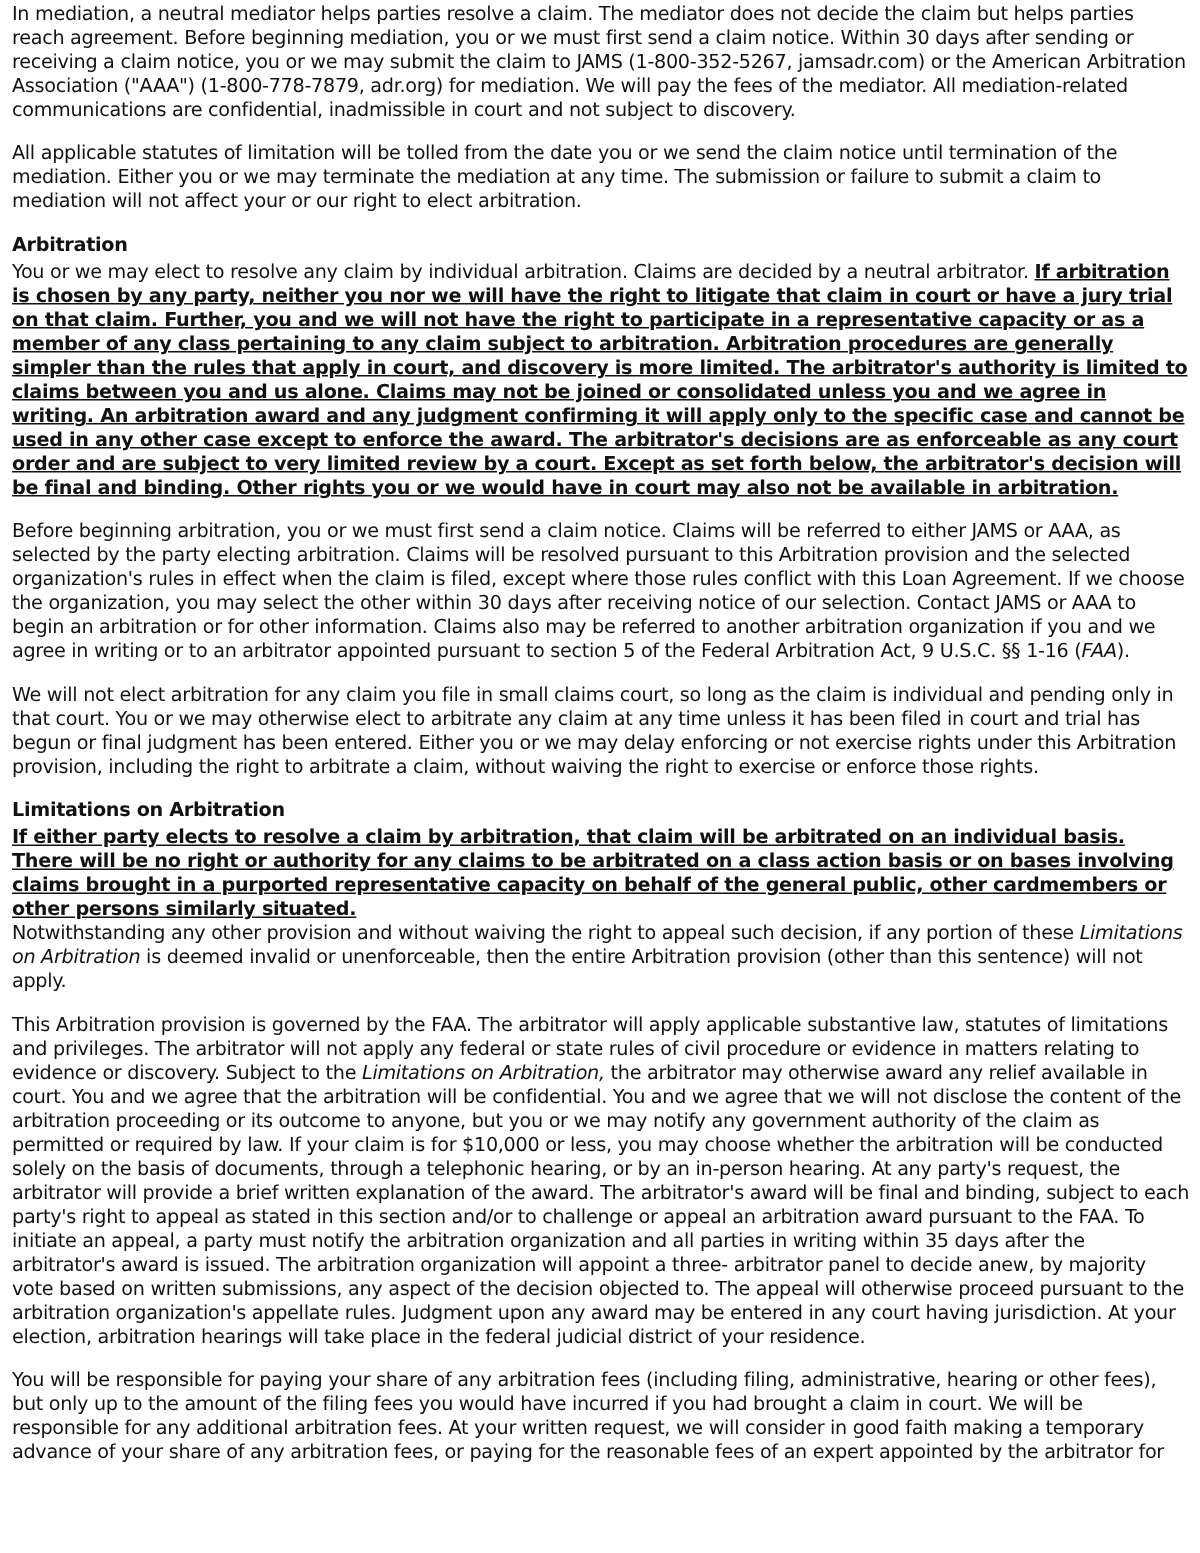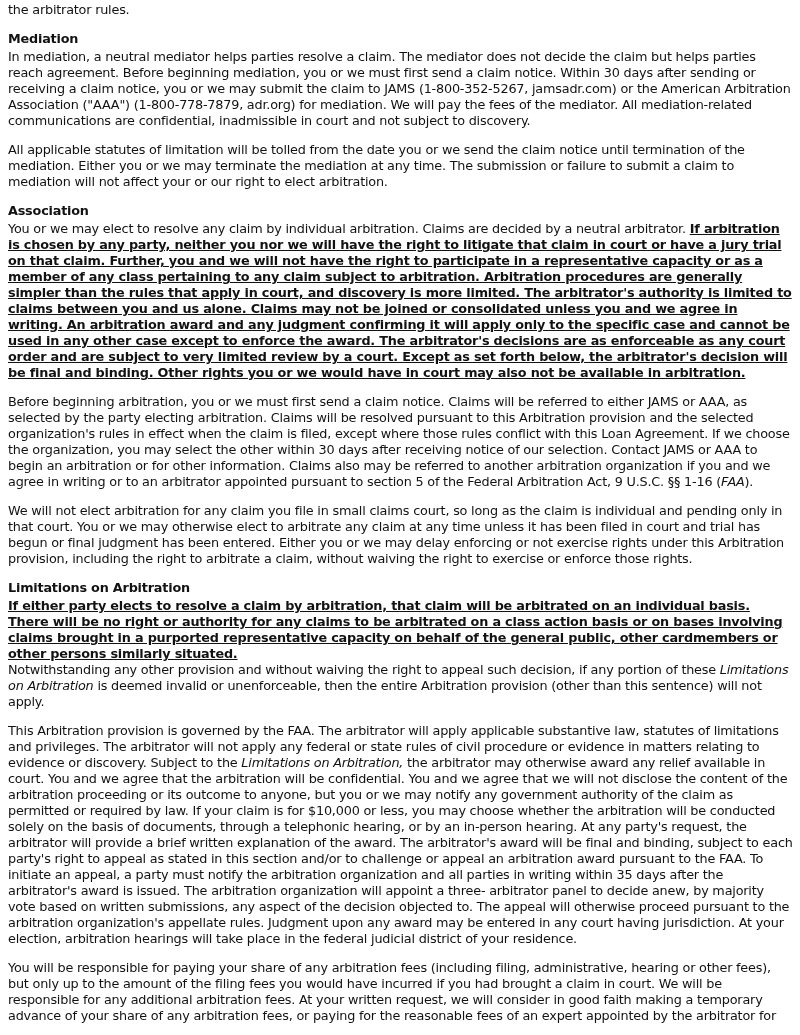--- a/index.html
+++ b/index.html
@@ -36,25 +36,23 @@
   .heading + .para {
     margin-top: 2px;
   }
   .run-bold { font-weight: bold; text-decoration: underline; }
   .run-italic { font-style: italic; }
 </style>
 </head>
 <body style="background: rgb(255, 255, 255);">
 
 <div class="doc" id="doc-root" style="color: rgb(18, 18, 18);">
-    <div class="para"><span class="run-normal">the arbitrator rules.</span></div>
-    <div class="heading">Mediation</div>
     <div class="para"><span class="run-normal">In mediation, a neutral mediator helps parties resolve a claim. The mediator does not decide the claim but helps parties reach agreement. Before beginning mediation, you or we must first send a claim notice. Within 30 days after sending or receiving a claim notice, you or we may submit the claim to JAMS (1-800-352-5267, jamsadr.com) or the American Arbitration Association ("AAA") (1-800-778-7879, adr.org) for mediation. We will pay the fees of the mediator. All mediation-related communications are confidential, inadmissible in court and not subject to discovery.</span></div>
     <div class="para"><span class="run-normal">All applicable statutes of limitation will be tolled from the date you or we send the claim notice until termination of the mediation. Either you or we may terminate the mediation at any time. The submission or failure to submit a claim to mediation will not affect your or our right to elect arbitration.</span></div>
-    <div class="heading">Association</div>
+    <div class="heading">Arbitration</div>
     <div class="para"><span class="run-normal">You or we may elect to resolve any claim by individual arbitration. Claims are decided by a neutral arbitrator. </span><span class="run-bold">If arbitration is chosen by any party, neither you nor we will have the right to litigate that claim in court or have a jury trial on that claim. Further, you and we will not have the right to participate in a representative capacity or as a member of any class pertaining to any claim subject to arbitration. Arbitration procedures are generally simpler than the rules that apply in court, and discovery is more limited. The arbitrator's authority is limited to claims between you and us alone. Claims may not be joined or consolidated unless you and we agree in writing. An arbitration award and any judgment confirming it will apply only to the specific case and cannot be used in any other case except to enforce the award. The arbitrator's decisions are as enforceable as any court order and are subject to very limited review by a court. Except as set forth below, the arbitrator's decision will be final and binding. Other rights you or we would have in court may also not be available in arbitration.</span></div>
     <div class="para"><span class="run-normal">Before beginning arbitration, you or we must first send a claim notice. Claims will be referred to either JAMS or AAA, as selected by the party electing arbitration. Claims will be resolved pursuant to this Arbitration provision and the selected organization's rules in effect when the claim is filed, except where those rules conflict with this Loan Agreement. If we choose the organization, you may select the other within 30 days after receiving notice of our selection. Contact JAMS or AAA to begin an arbitration or for other information. Claims also may be referred to another arbitration organization if you and we agree in writing or to an arbitrator appointed pursuant to section 5 of the Federal Arbitration Act, 9 U.S.C. §§ 1-16 (</span><span class="run-italic">FAA</span><span class="run-normal">).</span></div>
     <div class="para"><span class="run-normal">We will not elect arbitration for any claim you file in small claims court, so long as the claim is individual and pending only in that court. You or we may otherwise elect to arbitrate any claim at any time unless it has been filed in court and trial has begun or final judgment has been entered. Either you or we may delay enforcing or not exercise rights under this Arbitration provision, including the right to arbitrate a claim, without waiving the right to exercise or enforce those rights.</span></div>
     <div class="heading">Limitations on Arbitration</div>
     <div class="para"><span class="run-bold">If either party elects to resolve a claim by arbitration, that claim will be arbitrated on an individual basis. There will be no right or authority for any claims to be arbitrated on a class action basis or on bases involving claims brought in a purported representative capacity on behalf of the general public, other cardmembers or other persons similarly situated.</span><br><span class="run-normal">Notwithstanding any other provision and without waiving the right to appeal such decision, if any portion of these </span><span class="run-italic">Limitations on Arbitration</span><span class="run-normal"> is deemed invalid or unenforceable, then the entire Arbitration provision (other than this sentence) will not apply.</span></div>
     <div class="para"><span class="run-normal">This Arbitration provision is governed by the FAA. The arbitrator will apply applicable substantive law, statutes of limitations and privileges. The arbitrator will not apply any federal or state rules of civil procedure or evidence in matters relating to evidence or discovery. Subject to the </span><span class="run-italic">Limitations on Arbitration,</span><span class="run-normal"> the arbitrator may otherwise award any relief available in court. You and we agree that the arbitration will be confidential. You and we agree that we will not disclose the content of the arbitration proceeding or its outcome to anyone, but you or we may notify any government authority of the claim as permitted or required by law. If your claim is for $10,000 or less, you may choose whether the arbitration will be conducted solely on the basis of documents, through a telephonic hearing, or by an in-person hearing. At any party's request, the arbitrator will provide a brief written explanation of the award. The arbitrator's award will be final and binding, subject to each party's right to appeal as stated in this section and/or to challenge or appeal an arbitration award pursuant to the FAA. To initiate an appeal, a party must notify the arbitration organization and all parties in writing within 35 days after the arbitrator's award is issued. The arbitration organization will appoint a three- arbitrator panel to decide anew, by majority vote based on written submissions, any aspect of the decision objected to. The appeal will otherwise proceed pursuant to the arbitration organization's appellate rules. Judgment upon any award may be entered in any court having jurisdiction. At your election, arbitration hearings will take place in the federal judicial district of your residence.</span></div>
     <div class="para"><span class="run-normal">You will be responsible for paying your share of any arbitration fees (including filing, administrative, hearing or other fees), but only up to the amount of the filing fees you would have incurred if you had brought a claim in court. We will be responsible for any additional arbitration fees. At your written request, we will consider in good faith making a temporary advance of your share of any arbitration fees, or paying for the reasonable fees of an expert appointed by the arbitrator for</span></div>
   </div>
 
 </body></html>

